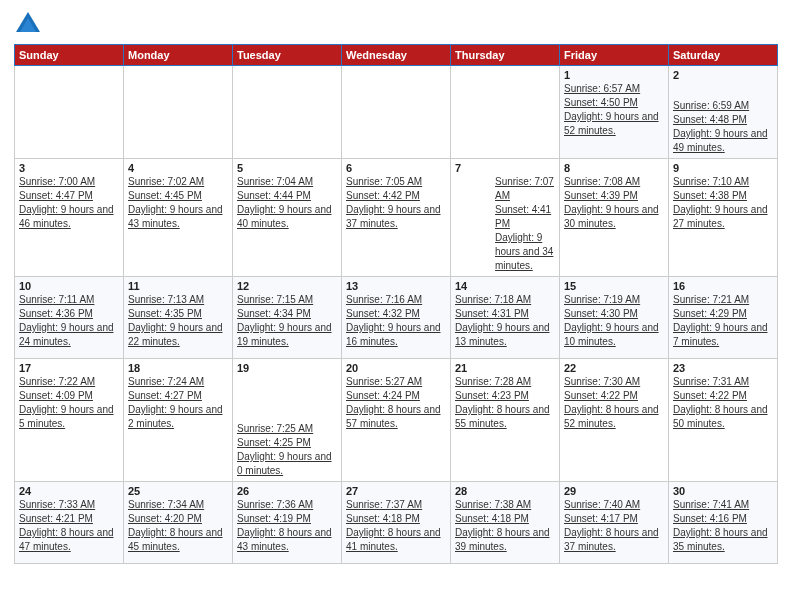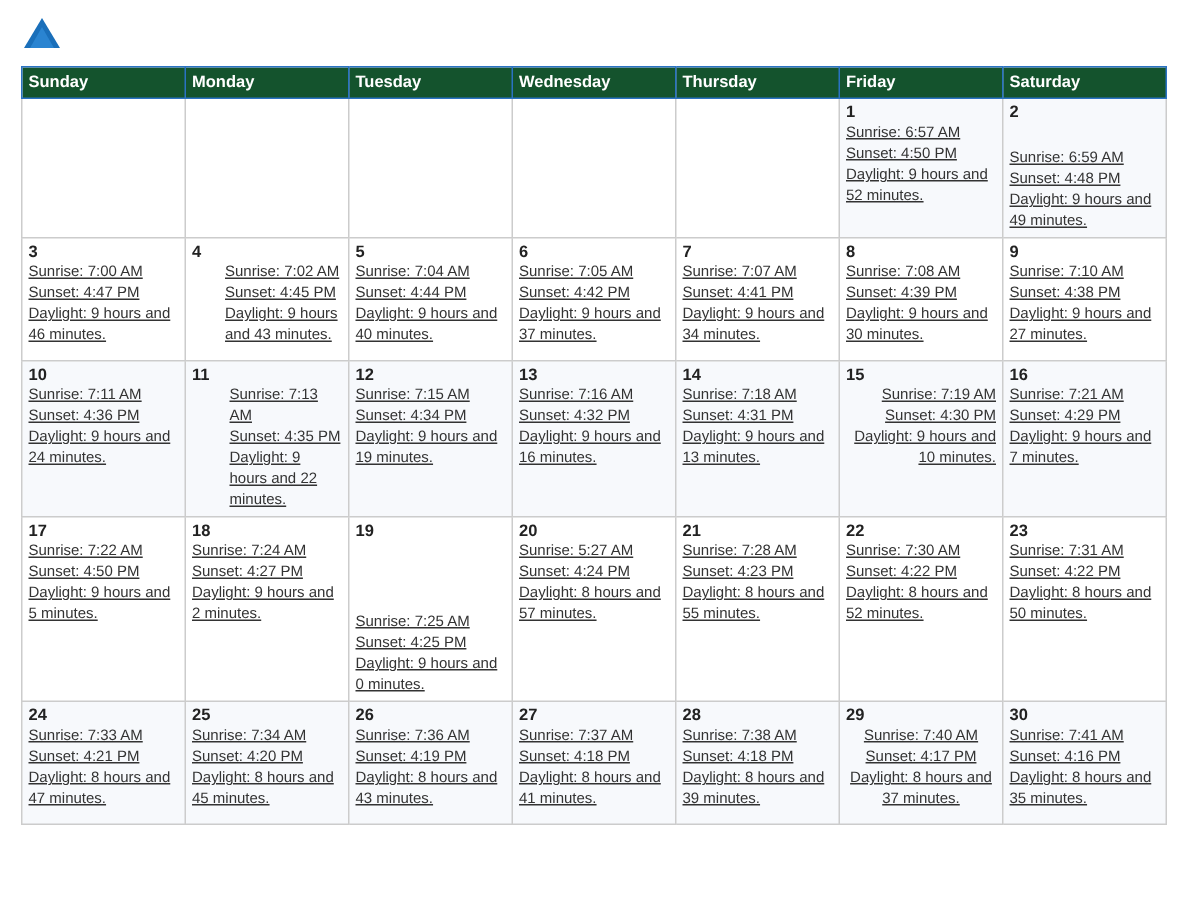--- a/index.html
+++ b/index.html
@@ -57,21 +57,21 @@
     .subtitle {
       font-size: 14px;
       color: #555;
     }
     table {
       width: 100%;
       border-collapse: collapse;
       table-layout: fixed;
     }
     thead tr th {
-      background-color: #14532d;
+      background-color: #b91c1c;
       color: #fff;
       font-size: 11px;
       font-weight: bold;
       padding: 4px 4px;
       text-align: left;
       border: 1px solid #2a72c3;
     }
     tbody tr td {
       border: 1px solid #ccc;
       vertical-align: top;
@@ -155,39 +155,39 @@
         </tr>
         <tr>
           <td>
             <span class="day-num">3</span>
             <div class="day-info" style="white-space: pre-line;">Sunrise: 7:00 AM
 Sunset: 4:47 PM
 Daylight: 9 hours and 46 minutes.</div>
           </td>
           <td>
             <span class="day-num">4</span>
-            <div class="day-info" style="white-space: pre-line; margin-left: 22px;">Sunrise: 7:02 AM
+            <div class="day-info" style="white-space: pre-line;">Sunrise: 7:02 AM
 Sunset: 4:45 PM
 Daylight: 9 hours and 43 minutes.</div>
           </td>
           <td>
             <span class="day-num">5</span>
             <div class="day-info" style="white-space: pre-line;">Sunrise: 7:04 AM
 Sunset: 4:44 PM
 Daylight: 9 hours and 40 minutes.</div>
           </td>
           <td>
             <span class="day-num">6</span>
             <div class="day-info" style="white-space: pre-line;">Sunrise: 7:05 AM
 Sunset: 4:42 PM
 Daylight: 9 hours and 37 minutes.</div>
           </td>
           <td>
             <span class="day-num">7</span>
-            <div class="day-info" style="white-space: pre-line;">Sunrise: 7:07 AM
+            <div class="day-info" style="white-space: pre-line; margin-left: 40px;">Sunrise: 7:07 AM
 Sunset: 4:41 PM
 Daylight: 9 hours and 34 minutes.</div>
           </td>
           <td>
             <span class="day-num">8</span>
             <div class="day-info" style="white-space: pre-line;">Sunrise: 7:08 AM
 Sunset: 4:39 PM
 Daylight: 9 hours and 30 minutes.</div>
           </td>
           <td>
@@ -199,21 +199,21 @@
         </tr>
         <tr>
           <td>
             <span class="day-num">10</span>
             <div class="day-info" style="white-space: pre-line;">Sunrise: 7:11 AM
 Sunset: 4:36 PM
 Daylight: 9 hours and 24 minutes.</div>
           </td>
           <td>
             <span class="day-num">11</span>
-            <div class="day-info" style="white-space: pre-line; margin-left: 25px;">Sunrise: 7:13 AM
+            <div class="day-info" style="white-space: pre-line;">Sunrise: 7:13 AM
 Sunset: 4:35 PM
 Daylight: 9 hours and 22 minutes.</div>
           </td>
           <td>
             <span class="day-num">12</span>
             <div class="day-info" style="white-space: pre-line;">Sunrise: 7:15 AM
 Sunset: 4:34 PM
 Daylight: 9 hours and 19 minutes.</div>
           </td>
           <td>
@@ -223,36 +223,36 @@
 Daylight: 9 hours and 16 minutes.</div>
           </td>
           <td>
             <span class="day-num">14</span>
             <div class="day-info" style="white-space: pre-line;">Sunrise: 7:18 AM
 Sunset: 4:31 PM
 Daylight: 9 hours and 13 minutes.</div>
           </td>
           <td>
             <span class="day-num">15</span>
-            <div class="day-info" style="white-space: pre-line; text-align: right;">Sunrise: 7:19 AM
+            <div class="day-info" style="white-space: pre-line;">Sunrise: 7:19 AM
 Sunset: 4:30 PM
 Daylight: 9 hours and 10 minutes.</div>
           </td>
           <td>
             <span class="day-num">16</span>
             <div class="day-info" style="white-space: pre-line;">Sunrise: 7:21 AM
 Sunset: 4:29 PM
 Daylight: 9 hours and 7 minutes.</div>
           </td>
         </tr>
         <tr>
           <td>
             <span class="day-num">17</span>
             <div class="day-info" style="white-space: pre-line;">Sunrise: 7:22 AM
-Sunset: 4:50 PM
+Sunset: 4:09 PM
 Daylight: 9 hours and 5 minutes.</div>
           </td>
           <td>
             <span class="day-num">18</span>
             <div class="day-info" style="white-space: pre-line;">Sunrise: 7:24 AM
 Sunset: 4:27 PM
 Daylight: 9 hours and 2 minutes.</div>
           </td>
           <td>
             <span class="day-num">19</span>
@@ -311,21 +311,21 @@
 Daylight: 8 hours and 41 minutes.</div>
           </td>
           <td>
             <span class="day-num">28</span>
             <div class="day-info" style="white-space: pre-line;">Sunrise: 7:38 AM
 Sunset: 4:18 PM
 Daylight: 8 hours and 39 minutes.</div>
           </td>
           <td>
             <span class="day-num">29</span>
-            <div class="day-info" style="white-space: pre-line; text-align: center;">Sunrise: 7:40 AM
+            <div class="day-info" style="white-space: pre-line;">Sunrise: 7:40 AM
 Sunset: 4:17 PM
 Daylight: 8 hours and 37 minutes.</div>
           </td>
           <td>
             <span class="day-num">30</span>
             <div class="day-info" style="white-space: pre-line;">Sunrise: 7:41 AM
 Sunset: 4:16 PM
 Daylight: 8 hours and 35 minutes.</div>
           </td>
         </tr>

